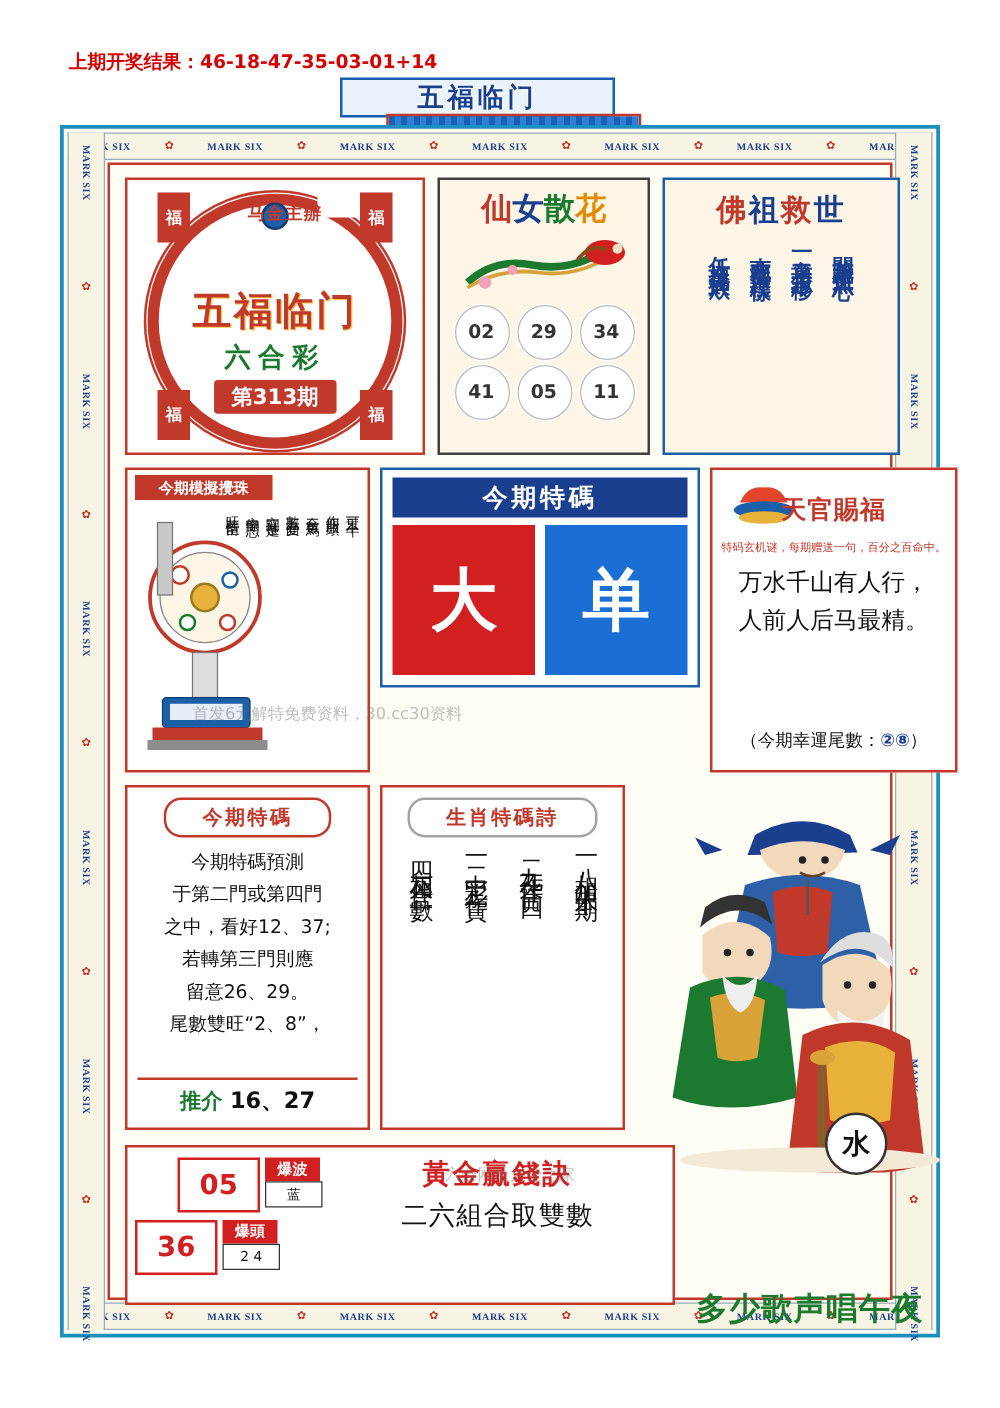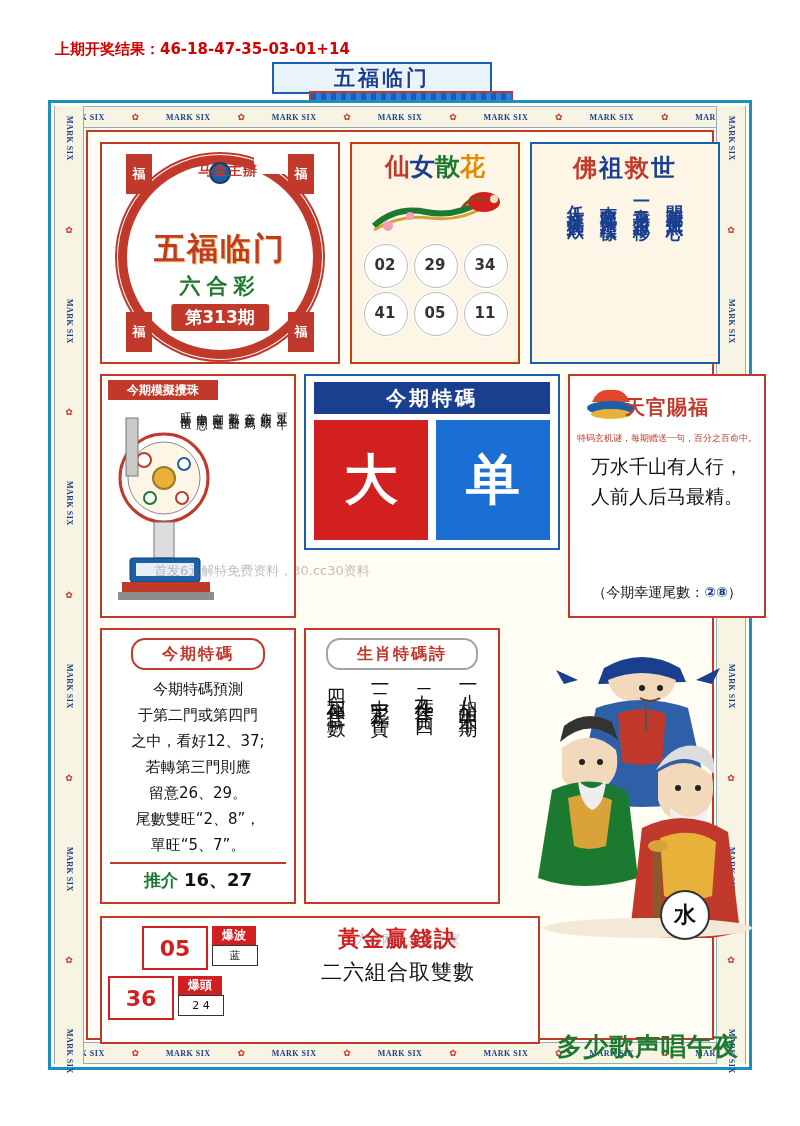--- a/index.html
+++ b/index.html
@@ -101,21 +101,21 @@
   .corner-fu{position:absolute;width:26px;height:40px;background:#c0392b;color:#fff;
     font-size:13px;font-weight:bold;display:flex;align-items:center;justify-content:center;}
   .cf-tl{left:24px;top:10px;}
   .cf-tr{right:24px;top:10px;}
   .cf-bl{left:24px;bottom:10px;}
   .cf-br{right:24px;bottom:10px;}
   .logo-dot{position:absolute;left:50%;top:18px;transform:translateX(-50%);
     width:18px;height:18px;border-radius:50%;background:#1b5fa8;border:2px solid #123c6e;}
 
   
-  .fairy-box{left:262px;top:10px;width:170px;height:222px;border:2px solid #c2410c;background:#fdf6e6;}
+  .fairy-box{left:262px;top:10px;width:170px;height:222px;border:2px solid #404040;background:#fdf6e6;}
   .fairy-title{position:absolute;left:0;right:0;top:6px;text-align:center;font-size:25px;font-weight:bold;}
   .fairy-title .c1{color:#c0392b;}
   .fairy-title .c2{color:#1b3f8f;}
   .fairy-title .c3{color:#e08b00;}
   .fairy-title .c4{color:#1b7a2f;}
   .fairy-art{position:absolute;left:14px;top:42px;width:142px;height:52px;}
   .balls{position:absolute;left:8px;top:100px;right:8px;display:flex;flex-wrap:wrap;
     justify-content:space-around;gap:6px 0;}
   .ball{
     width:42px;height:42px;position:relative;display:flex;align-items:center;justify-content:center;
@@ -431,21 +431,20 @@
 
       <div class="box fc-box">
         <div class="fc-title">今期特碼</div>
         <div class="fc-text">
           <div>今期特碼預測</div>
           <div>于第二門或第四門</div>
           <div>之中，看好12、37;</div>
           <div>若轉第三門則應</div>
           <div>留意26、29。</div>
           <div>尾數雙旺“2、8”，</div>
-          <div>單旺“5、7”。</div>
         </div>
         <div class="fc-rec">
           <span class="lab">推介</span>
           <span class="val">16、27</span>
         </div>
       </div>
 
       <div class="box zp-box">
         <div class="zp-title">生肖特碼詩</div>
         <div class="zp-lines">

